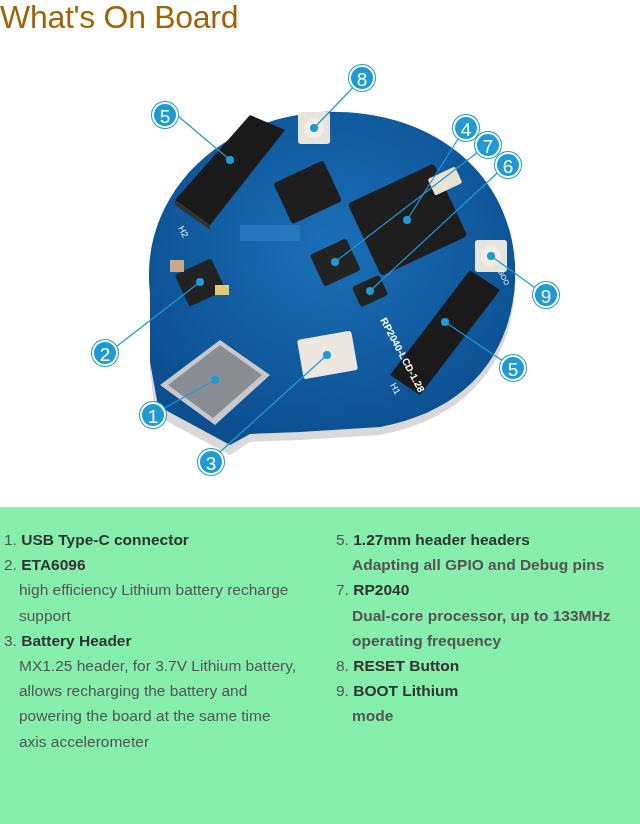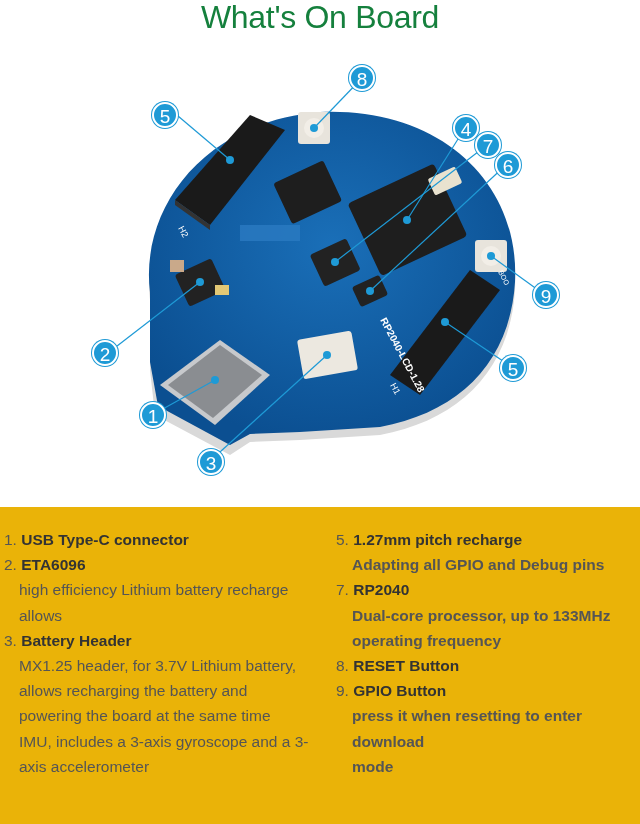--- a/index.html
+++ b/index.html
@@ -1,37 +1,37 @@
 <!DOCTYPE html>
 <html><head>
 <meta charset="utf-8">
 <style>
   * { box-sizing: border-box; margin: 0; padding: 0; }
   html, body { width: 640px; height: 824px; overflow: hidden; background: #ffffff; }
   body { font-family: "Liberation Sans", sans-serif; color: #444; position: relative; }
 
   .title {
     position: absolute; left: 0; top: 0; width: 640px; height: 36px;
-    text-align: center; font-size: 32px; line-height: 34px; color: #15803d;
+    text-align: left; font-size: 32px; line-height: 34px; color: #a16207;
     letter-spacing: -0.3px;
   }
 
   .figure { position: absolute; left: 0; top: 40px; width: 640px; height: 460px; }
   .figure svg { position: absolute; left: 0; top: 0; }
 
   .callout {
     position: absolute; width: 26px; height: 26px; border-radius: 50%;
     background: #1e9ad6; color: #fff; font-size: 19px; line-height: 26px;
     text-align: center; font-family: "Liberation Sans", sans-serif;
     border: 2px solid #fff; box-shadow: 0 0 0 1px #1e9ad6;
   }
 
   .desc {
     position: absolute; left: 0; top: 507px; width: 640px; height: 317px;
-    background: #eab308;
+    background: #86efac;
   }
   .col { position: absolute; top: 20px; font-size: 15.5px; line-height: 25.2px; color: #555; }
   .col.left { left: 4px; width: 320px; }
   .col.right { left: 336px; width: 304px; }
   .item { display: block; }
   .item .line1 { display: block; white-space: nowrap; }
   .item .num { color: #555; }
   .item .name { font-weight: bold; color: #333; }
   .item .detail { display: block; padding-left: 15px; color: #555; }
   .col.right .item .detail { padding-left: 16px; font-weight: bold; }
@@ -134,46 +134,44 @@
 </div>
 
 <div class="desc">
   <div class="col left">
     <div class="item">
       <span class="line1"><span class="num">1.</span> <span class="name">USB Type-C connector</span></span>
     </div>
     <div class="item">
       <span class="line1"><span class="num">2.</span> <span class="name">ETA6096</span></span>
       <span class="detail">high efficiency Lithium battery recharge</span>
-      <span class="detail">allows</span>
+      <span class="detail">support</span>
     </div>
     <div class="item">
       <span class="line1"><span class="num">3.</span> <span class="name">Battery Header</span></span>
       <span class="detail">MX1.25 header, for 3.7V Lithium battery,</span>
       <span class="detail">allows recharging the battery and</span>
       <span class="detail">powering the board at the same time</span>
     </div>
     <div class="item">
-      <span class="detail">IMU, includes a 3-axis gyroscope and a 3-</span>
       <span class="detail">axis accelerometer</span>
     </div>
   </div>
 
   <div class="col right">
     <div class="item">
-      <span class="line1"><span class="num">5.</span> <span class="name">1.27mm pitch recharge</span></span>
+      <span class="line1"><span class="num">5.</span> <span class="name">1.27mm header headers</span></span>
       <span class="detail">Adapting all GPIO and Debug pins</span>
     </div>
     <div class="item">
       <span class="line1"><span class="num">7.</span> <span class="name">RP2040</span></span>
       <span class="detail">Dual-core processor, up to 133MHz</span>
       <span class="detail">operating frequency</span>
     </div>
     <div class="item">
       <span class="line1"><span class="num">8.</span> <span class="name">RESET Button</span></span>
     </div>
     <div class="item">
-      <span class="line1"><span class="num">9.</span> <span class="name">GPIO Button</span></span>
-      <span class="detail">press it when resetting to enter download</span>
+      <span class="line1"><span class="num">9.</span> <span class="name">BOOT Lithium</span></span>
       <span class="detail">mode</span>
     </div>
   </div>
 </div>
 
 </body></html>

